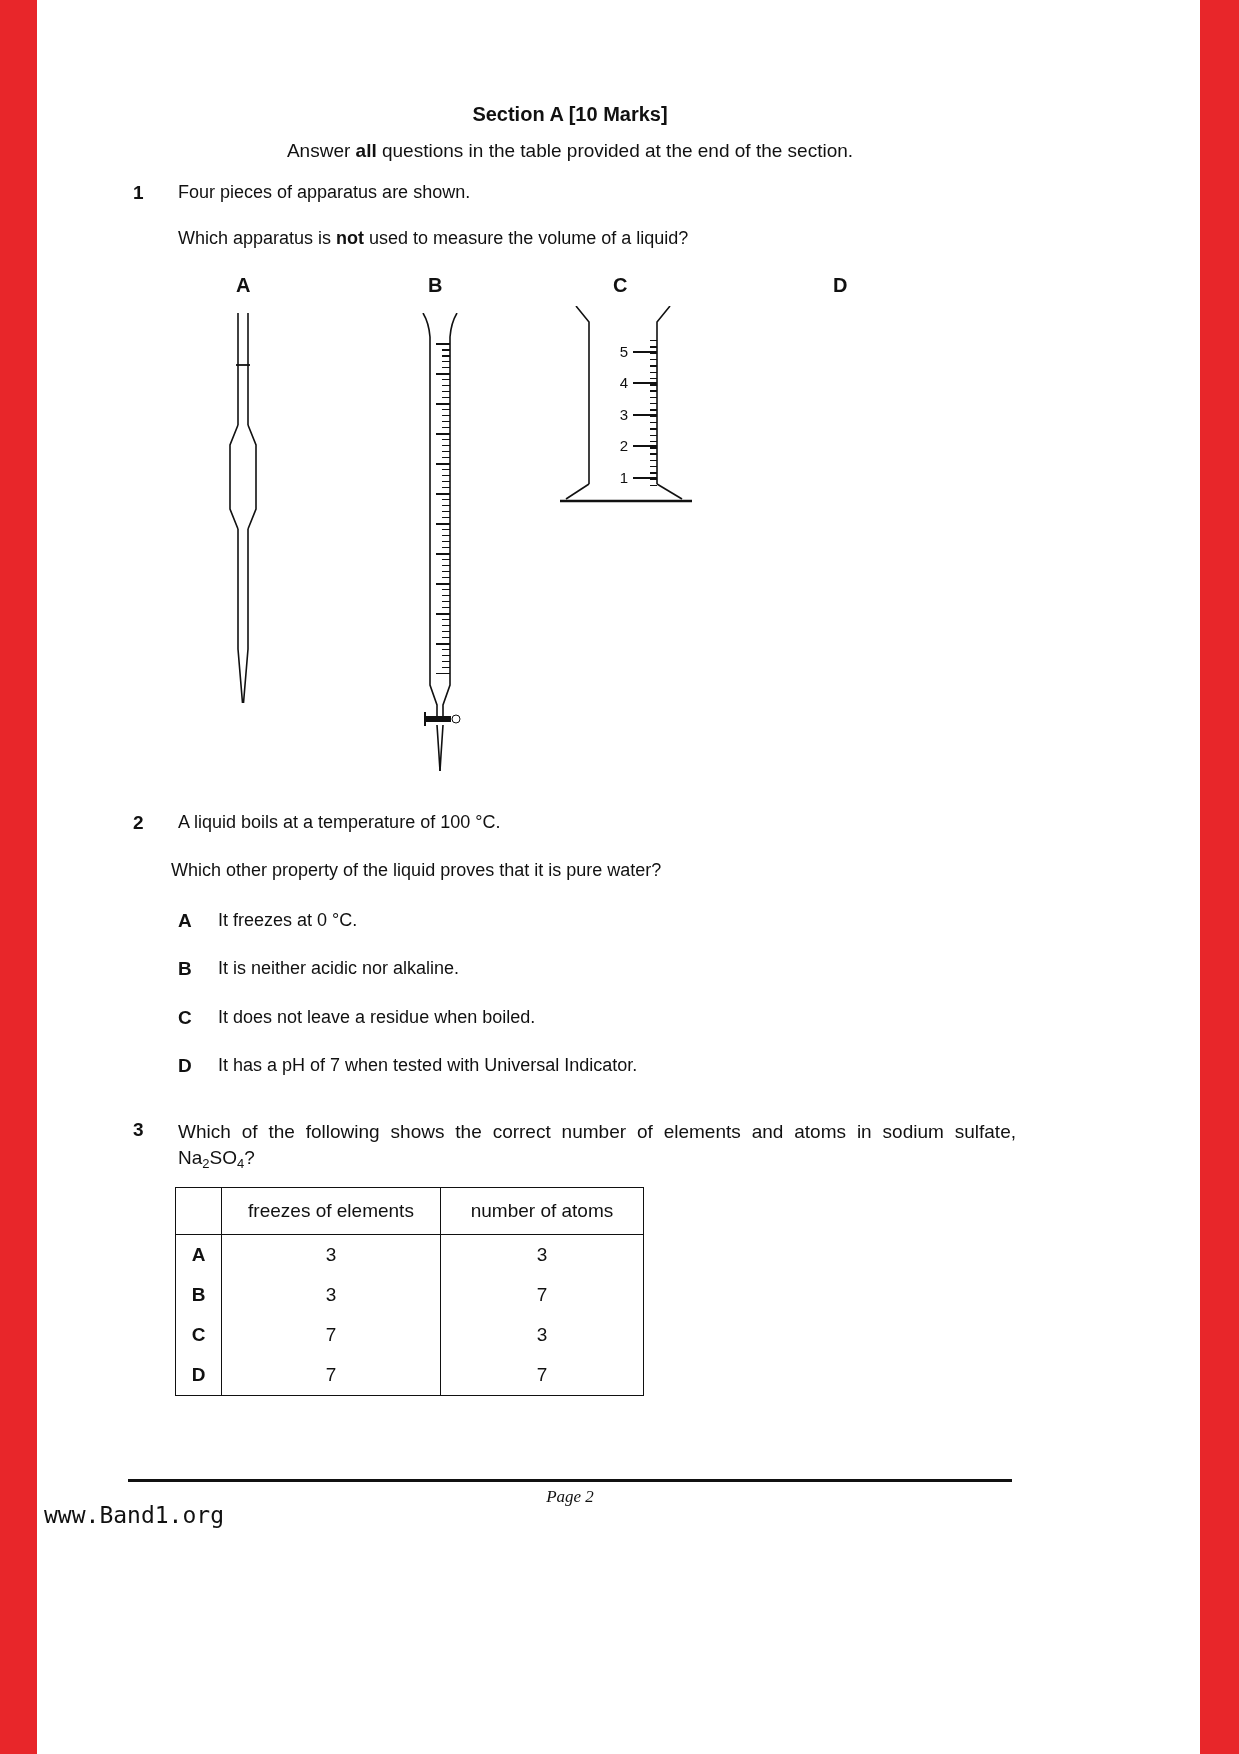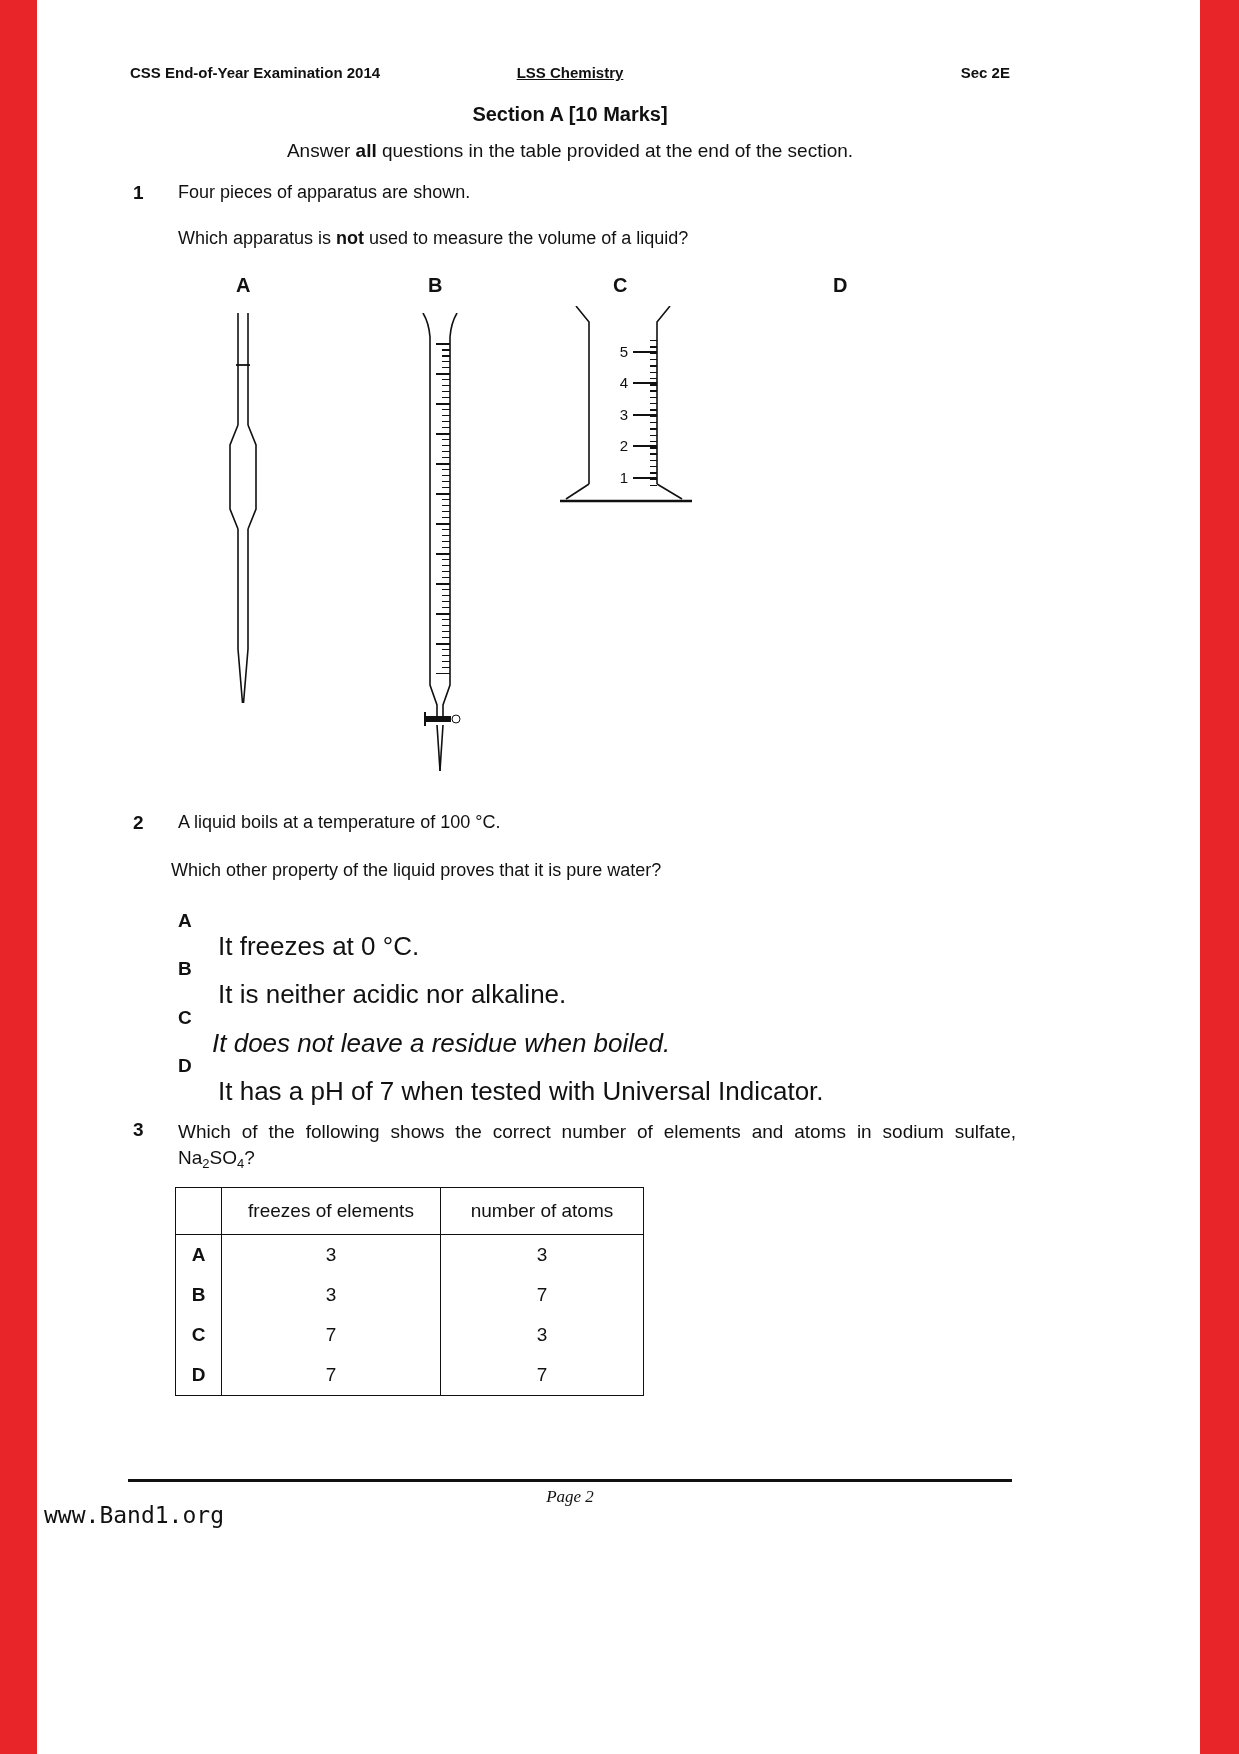--- a/index.html
+++ b/index.html
@@ -47,21 +47,21 @@
     left:650px;top:340px;width:7px;height:148px;
     background:repeating-linear-gradient(to bottom,#111 0px,#111 1.4px,transparent 1.4px,transparent 6.3px);
   }
   .cyl-ticks-major{
     left:633px;top:351px;width:24px;height:129px;
     background:repeating-linear-gradient(to bottom,#111 0px,#111 1.6px,transparent 1.6px,transparent 31.5px);
   }
   .cyl-num{position:absolute;left:600px;width:28px;text-align:right;font-size:15px;}
 
   .option-label{font-size:19px;font-weight:bold;}
-  .option-text{font-size:26px;margin-top:21px;}
+  .option-text{font-size:18px;}
 
   .q3-stem{font-size:19px;line-height:26px;text-align:justify;}
   .sub{font-size:13px;vertical-align:-4px;}
 
   table.q3-table{
     border-collapse:collapse;font-size:19px;
     border:1.6px solid #111;table-layout:fixed;
   }
   table.q3-table td,table.q3-table th{padding:0;font-weight:normal;}
   .col-label{width:45px;text-align:center;font-weight:bold;border-right:1.6px solid #111;}
@@ -77,25 +77,20 @@
   .site-mark{left:44px;top:1502px;font-family:"DejaVu Sans Mono", monospace;font-size:23px;}
 </style>
 </head>
 <body>
 
 <div class="canvas">
 
   <div class="red-strip left"></div>
   <div class="red-strip right"></div>
 
-  <div class="abs header-row">
-    <span class="h-left">CSS End-of-Year Examination 2014</span>
-    <span class="h-center">LSS Chemistry</span>
-    <span class="h-right">Sec 2E</span>
-  </div>
 
   <div class="abs section-title">Section A [10 Marks]</div>
   <div class="abs instruction"><span>Answer </span><span class="bold">all</span><span> questions in the table provided at the end of the section.</span></div>
 
   <div class="abs q-num" style="left:133px;top:182px;">1</div>
   <div class="abs q-text" style="left:178px;top:182px;">Four pieces of apparatus are shown.</div>
   <div class="abs q-text" style="left:178px;top:228px;"><span>Which apparatus is </span><span class="bold">not</span><span> used to measure the volume of a liquid?</span></div>
 
   <div class="abs app-label" style="left:236px;top:274px;">A</div>
   <div class="abs app-label" style="left:428px;top:274px;">B</div>
@@ -147,21 +142,21 @@
 
   <div class="abs q-num" style="left:133px;top:812px;">2</div>
   <div class="abs q-text" style="left:178px;top:812px;">A liquid boils at a temperature of 100 °C.</div>
   <div class="abs q-text" style="left:171px;top:860px;">Which other property of the liquid proves that it is pure water?</div>
 
   <div class="abs option-label" style="left:178px;top:910px;">A</div>
   <div class="abs option-text" style="left:218px;top:910px;">It freezes at 0 °C.</div>
   <div class="abs option-label" style="left:178px;top:958px;">B</div>
   <div class="abs option-text" style="left:218px;top:958px;">It is neither acidic nor alkaline.</div>
   <div class="abs option-label" style="left:178px;top:1007px;">C</div>
-  <div class="abs option-text" style="left:212px;top:1007px;font-style:italic;">It does not leave a residue when boiled.</div>
+  <div class="abs option-text" style="left:218px;top:1007px;">It does not leave a residue when boiled.</div>
   <div class="abs option-label" style="left:178px;top:1055px;">D</div>
   <div class="abs option-text" style="left:218px;top:1055px;">It has a pH of 7 when tested with Universal Indicator.</div>
 
   <div class="abs q-num" style="left:133px;top:1119px;">3</div>
   <div class="abs q3-stem" style="left:178px;top:1119px;width:838px;"><span>Which of the following shows the correct number of elements and atoms in sodium sulfate, Na</span><span class="sub">2</span><span>SO</span><span class="sub">4</span><span>?</span></div>
 
   <table class="abs q3-table" style="left:175px;top:1187px;">
     <tbody>
         <tr class="t-head">
       <td class="col-label"></td>

